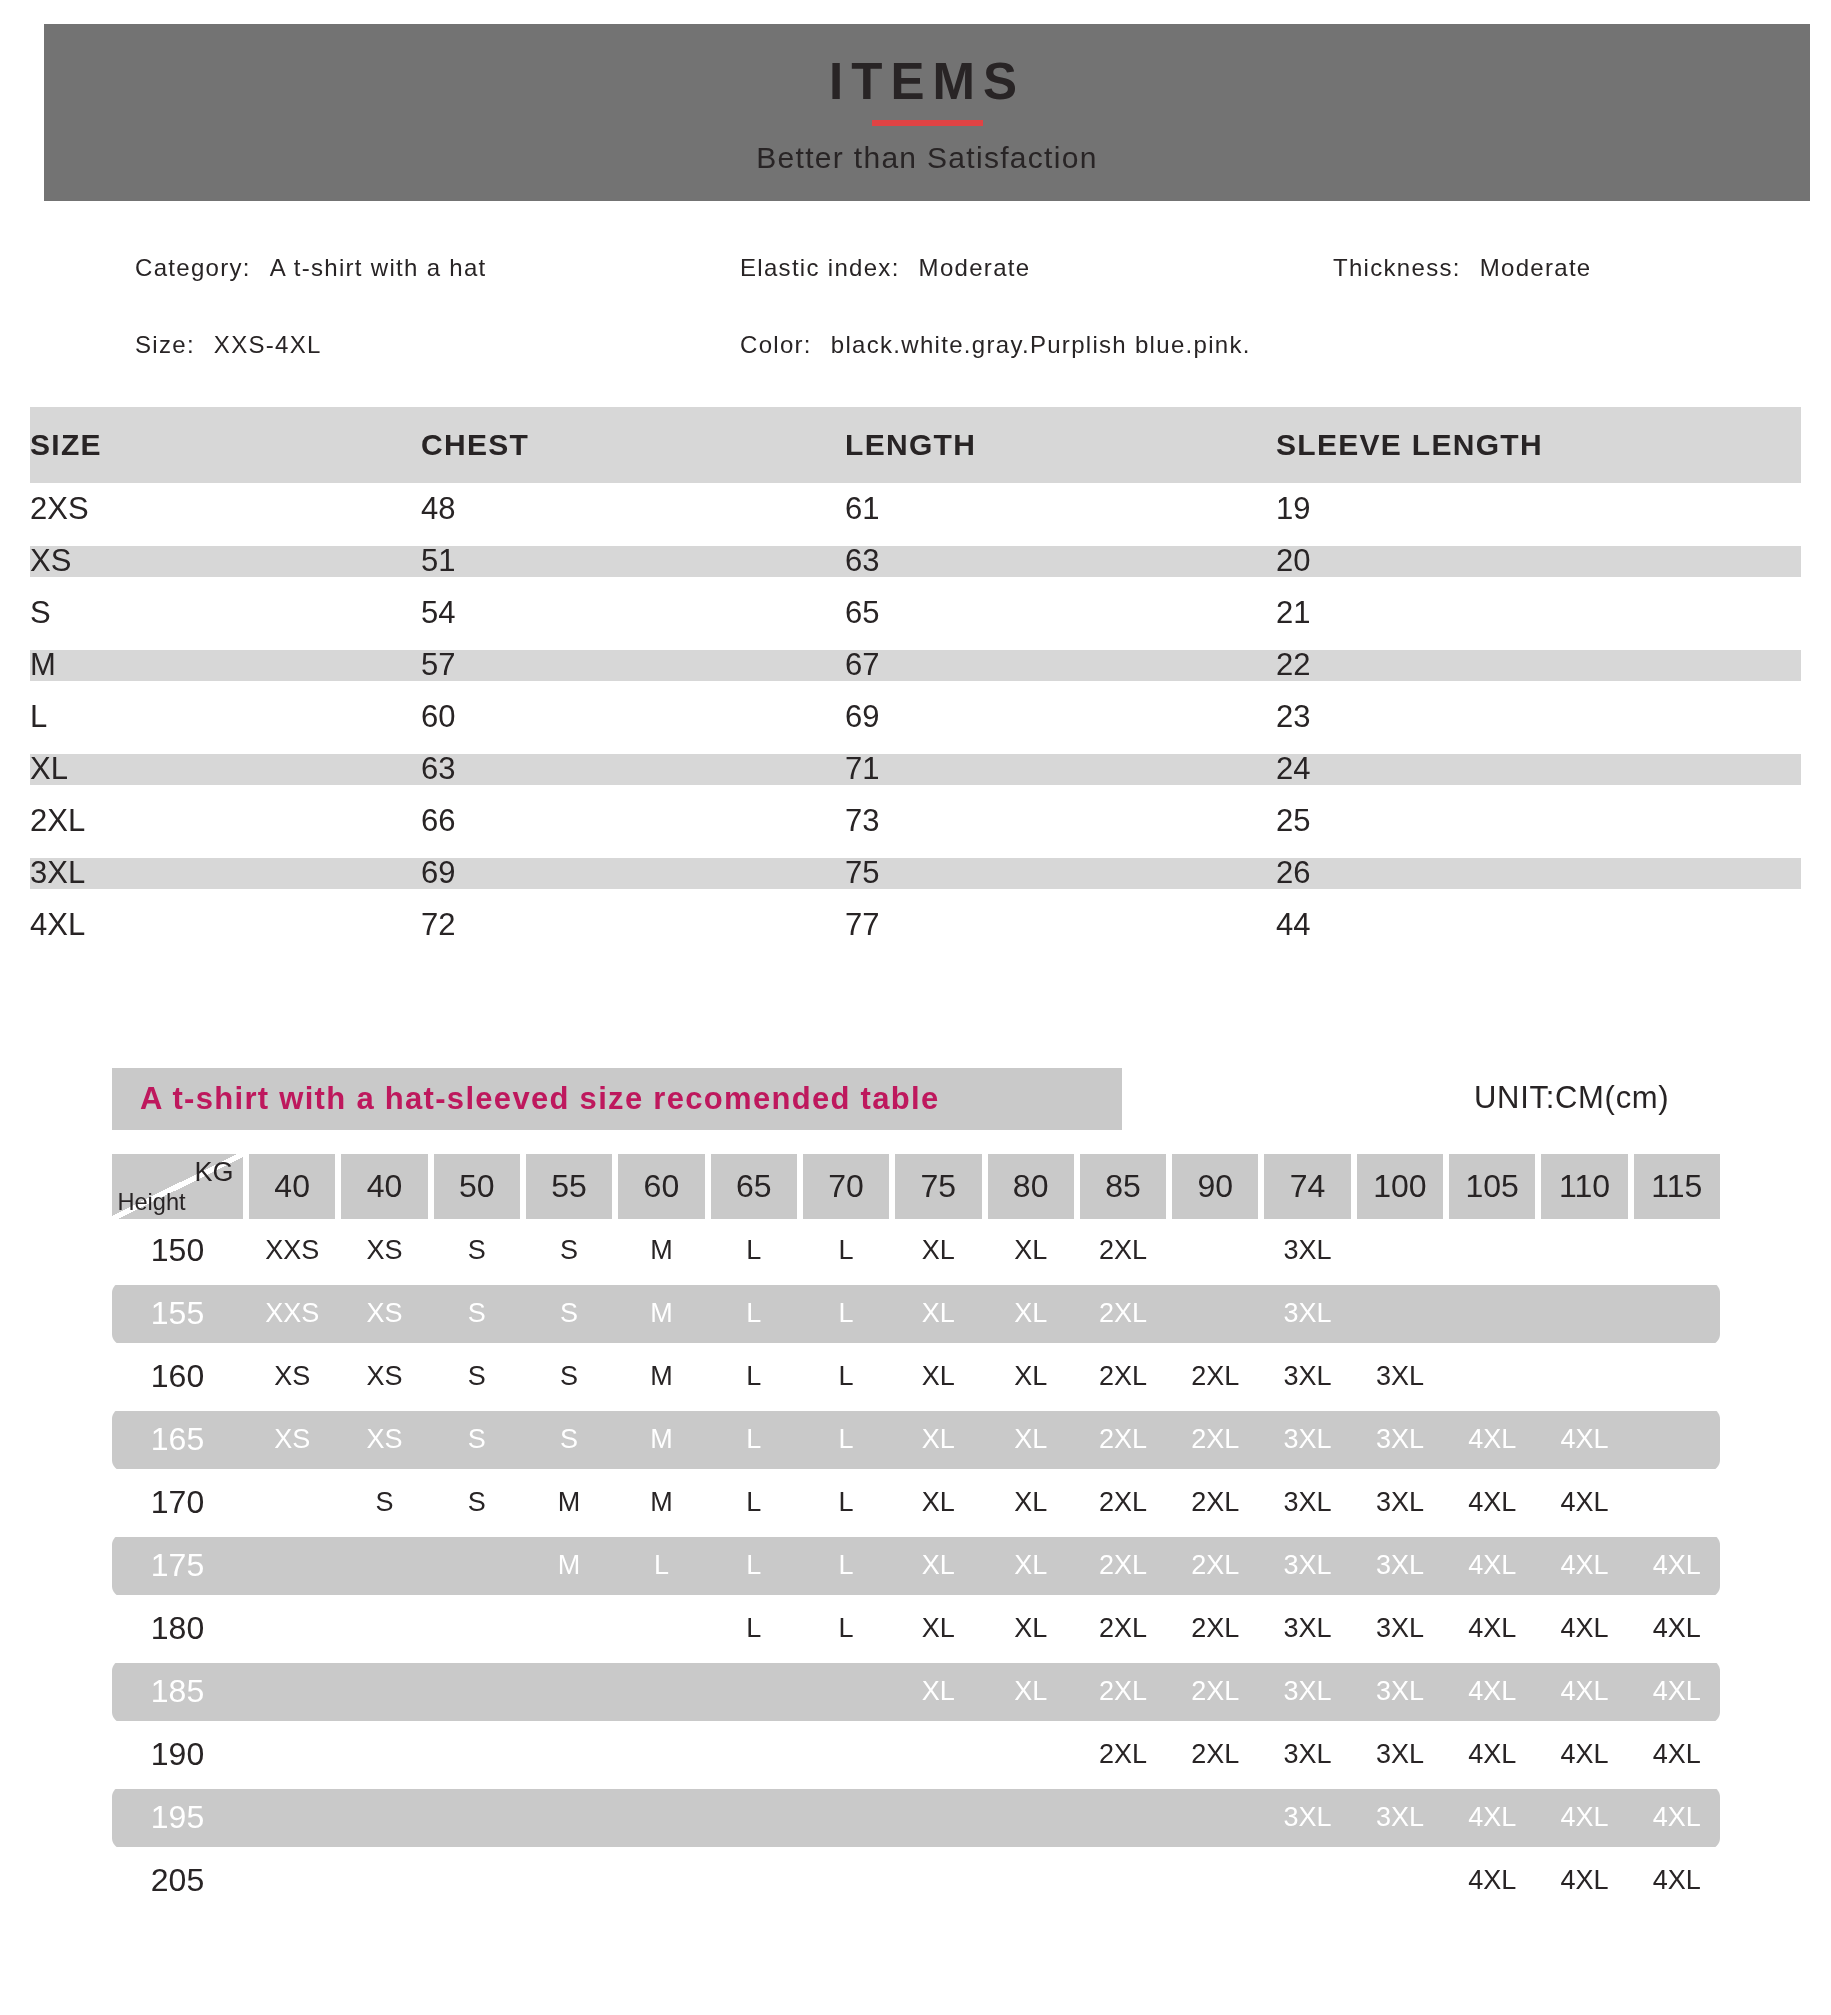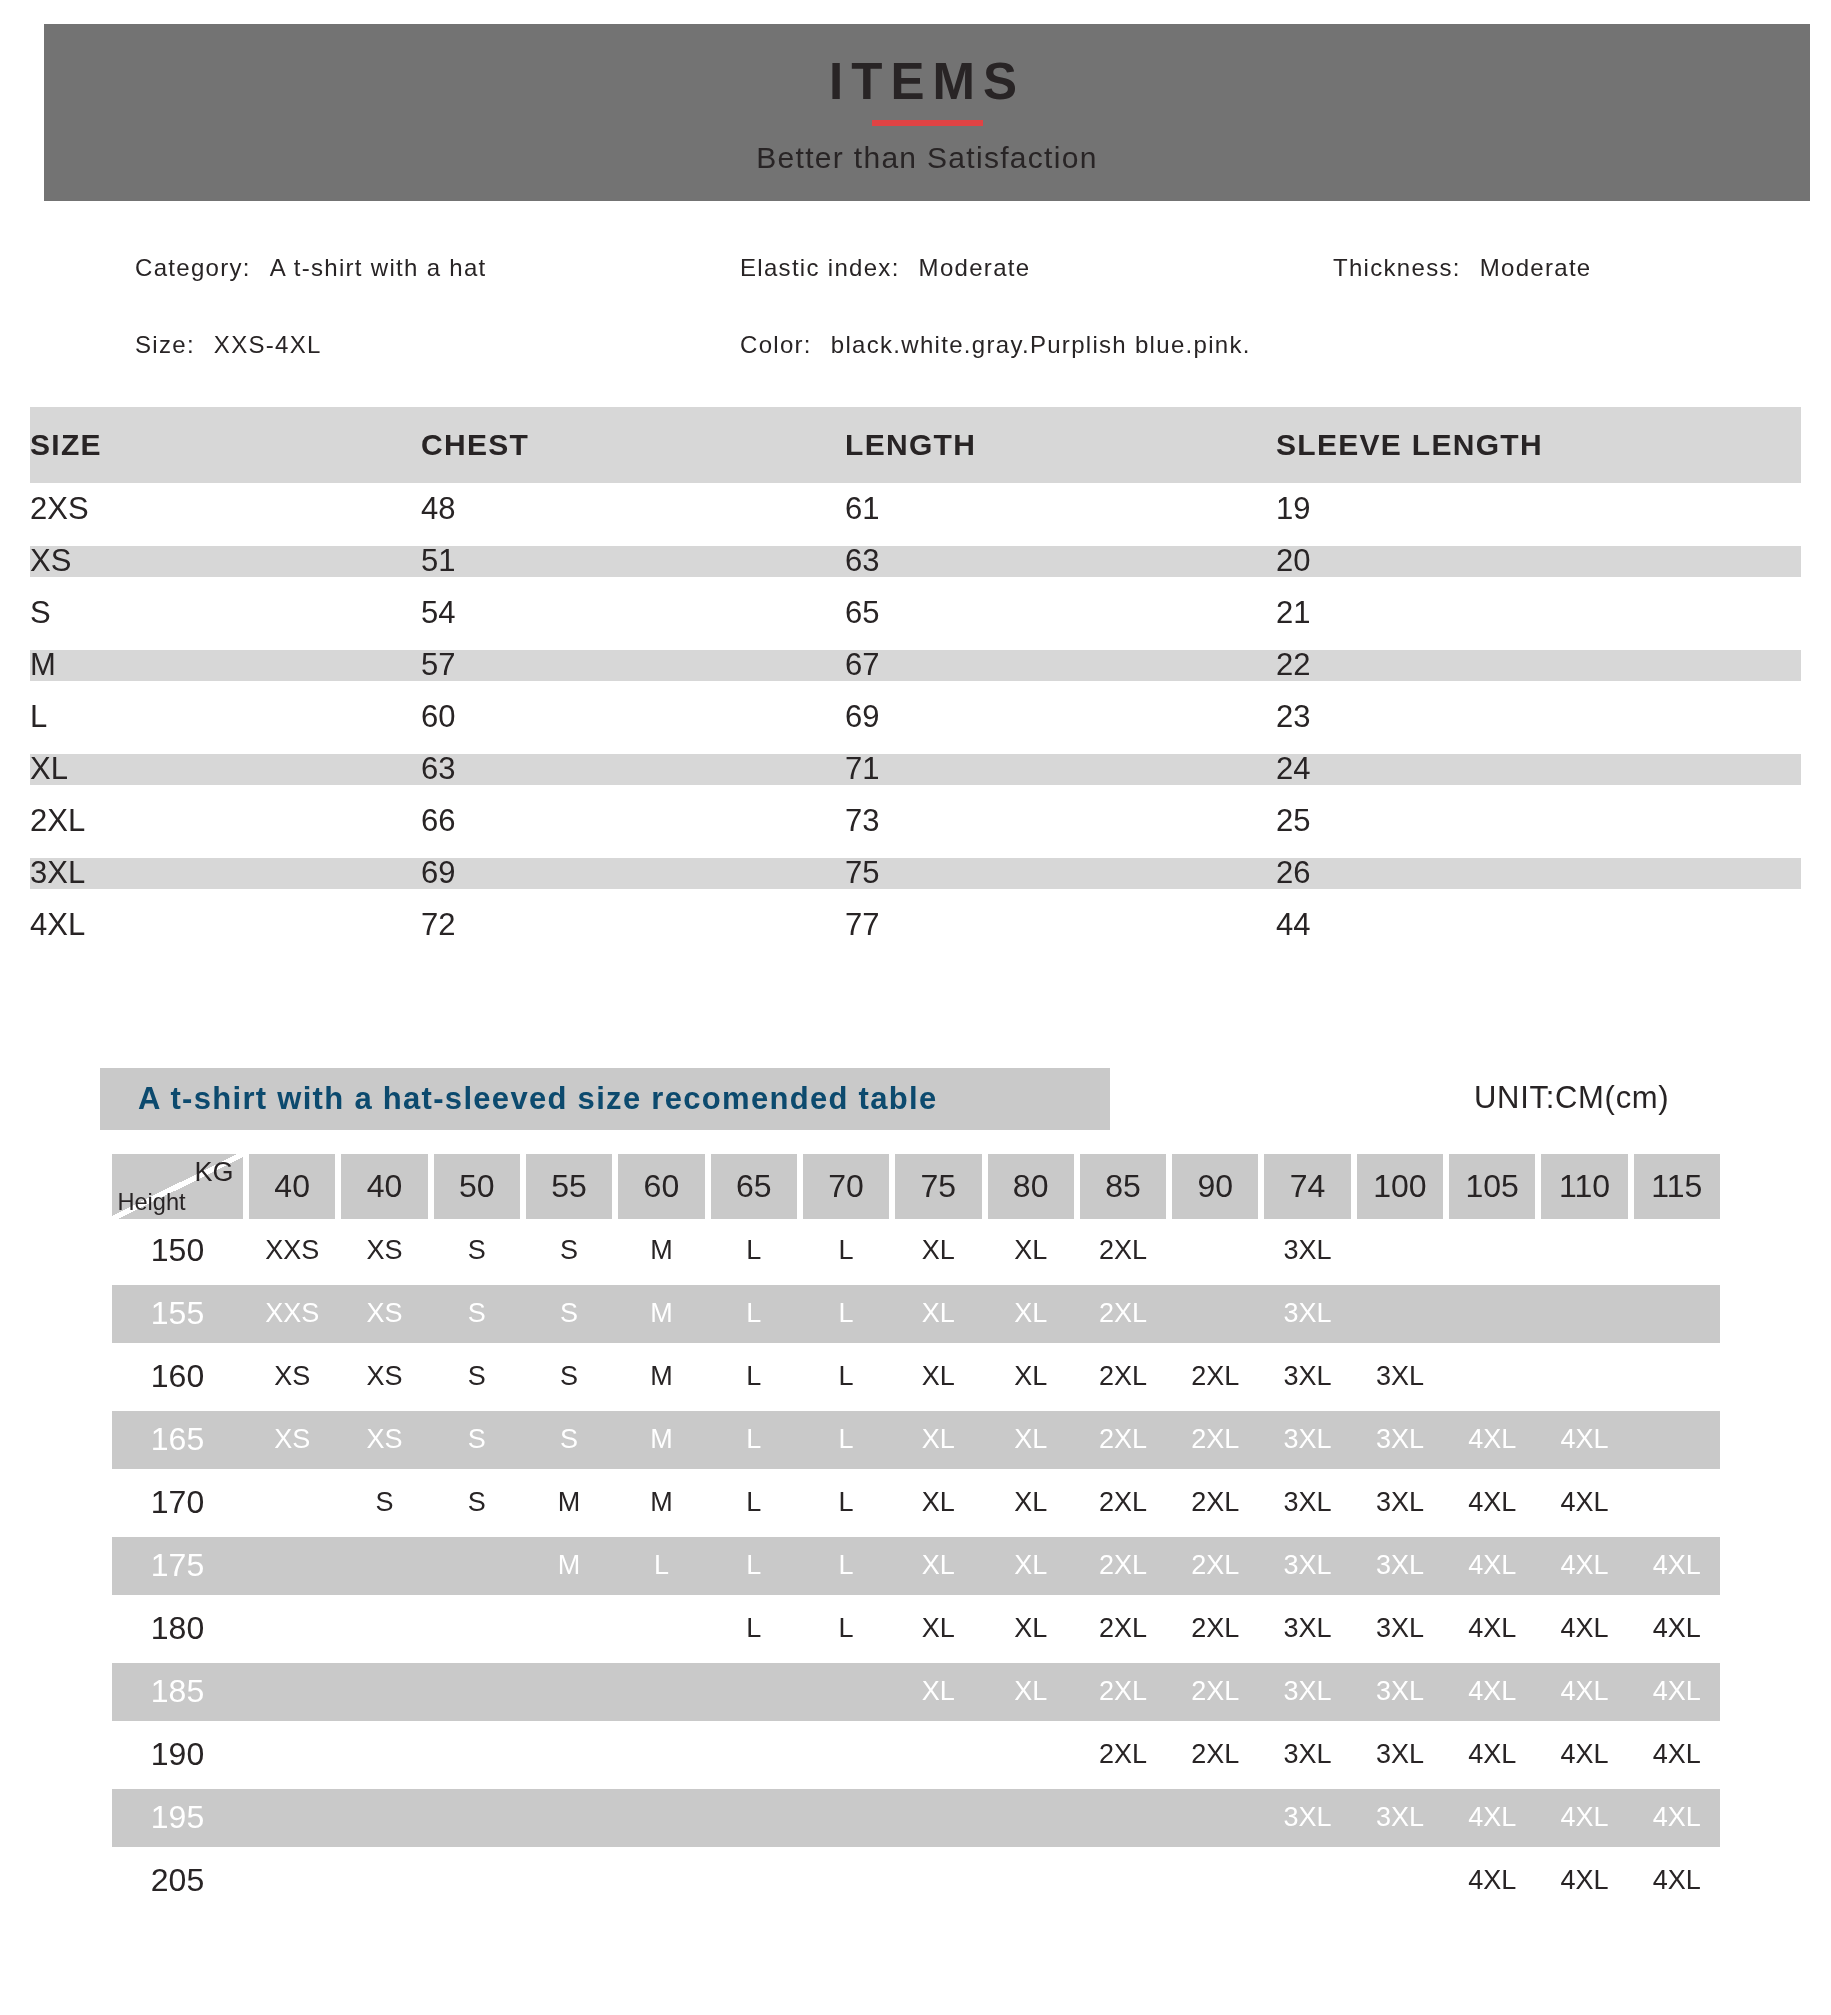--- a/index.html
+++ b/index.html
@@ -60,39 +60,40 @@
     font-size: 30px; font-weight: bold; letter-spacing: 1.3px;
   }
   .t1-row { height: 52px; font-size: 31px; }
   .t1-row.striped {
     background: linear-gradient(to bottom,
       rgba(0,0,0,0) 10.8px, #d7d7d7 10.8px, #d7d7d7 42px, rgba(0,0,0,0) 42px);
   }
 
   
   .rec-title {
-    position: absolute; left: 100px; top: 1068px;
+    position: absolute; left: 112px; top: 1068px;
     width: 1010px; height: 62px;
     background: #c9c9c9;
-    color: #0c4a6e;
+    color: #be185d;
     font-size: 31px; font-weight: bold; letter-spacing: 1.3px;
     line-height: 62px;
-    padding-left: 38px;
+    padding-left: 28px;
     white-space: nowrap;
   }
   .unit-label {
     position: absolute; left: 1474px; top: 1080px;
     font-size: 31px; letter-spacing: 0.7px;
     white-space: nowrap;
   }
   .matrix { position: absolute; left: 112px; top: 1154px; width: 1608px; }
   .m-grid {
     display: grid;
     grid-template-columns: 131px repeat(16, 1fr);
     column-gap: 6px;
+    border-radius: 11px;
   }
   .m-header { height: 65px; }
   .m-hcell {
     height: 65px;
     background: #c9c9c9;
     display: flex; align-items: center; justify-content: center;
     font-size: 32px;
   }
   .m-corner {
     height: 65px;

